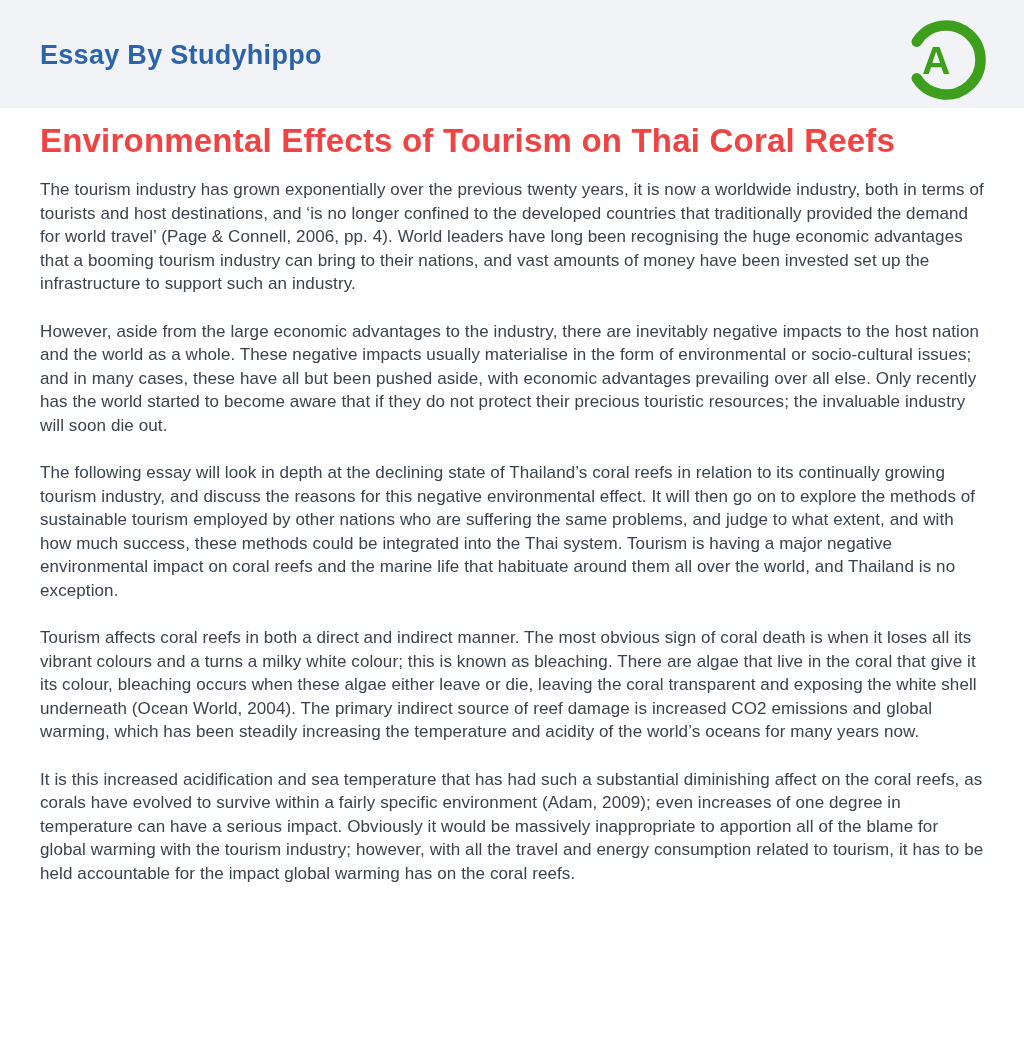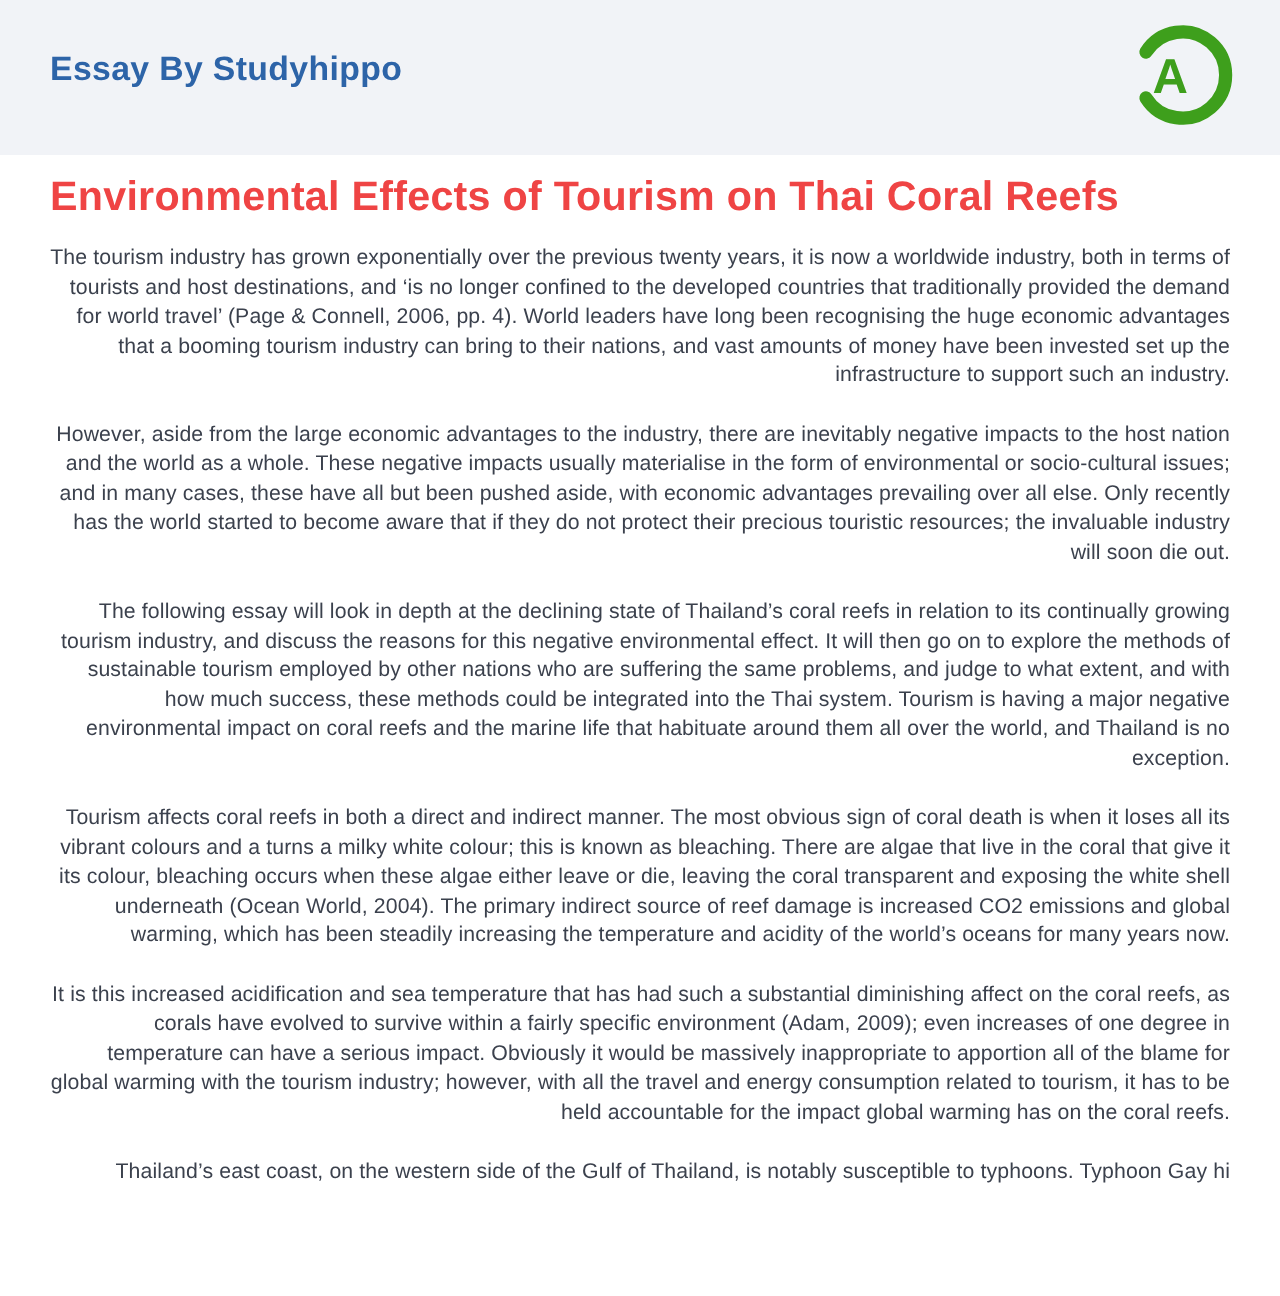--- a/index.html
+++ b/index.html
@@ -6,21 +6,21 @@
   html, body {
     width: 1024px;
     height: 1037px;
     background: #ffffff;
     overflow: hidden;
     font-family: "Liberation Sans", "DejaVu Sans", sans-serif;
   }
   
   .page-header {
     position: relative;
-    height: 124px;
+    height: 108px;
     background: #f1f3f7;
     padding: 0 40px;
   }
   .site-title {
     position: absolute;
     left: 40px;
     top: 40px;
     font-size: 27px;
     font-weight: 700;
     letter-spacing: 0.3px;
@@ -56,21 +56,20 @@
     margin-bottom: 18px;
     max-width: 950px;
   }
   .essay-paragraph {
     font-size: 17px;
     line-height: 23.5px;
     color: #3b414d;
     letter-spacing: 0.1px;
     margin-bottom: 24px;
     max-width: 948px;
-    text-align: right;
   }
   .essay-paragraph.truncated {
     white-space: nowrap;
     overflow: hidden;
     margin-bottom: 0;
   }
 </style>
 </head>
 <body>
 
@@ -84,14 +83,13 @@
   </div>
 </header>
 
 <main class="essay-content">
   <h1 class="essay-title">Environmental Effects of Tourism on Thai Coral Reefs</h1>
   <p class="essay-paragraph">The tourism industry has grown exponentially over the previous twenty years, it is now a worldwide industry, both in terms of tourists and host destinations, and ‘is no longer confined to the developed countries that traditionally provided the demand for world travel’ (Page &amp; Connell, 2006, pp. 4). World leaders have long been recognising the huge economic advantages that a booming tourism industry can bring to their nations, and vast amounts of money have been invested set up the infrastructure to support such an industry.</p>
   <p class="essay-paragraph">However, aside from the large economic advantages to the industry, there are inevitably negative impacts to the host nation and the world as a whole. These negative impacts usually materialise in the form of environmental or socio-cultural issues; and in many cases, these have all but been pushed aside, with economic advantages prevailing over all else. Only recently has the world started to become aware that if they do not protect their precious touristic resources; the invaluable industry will soon die out.</p>
   <p class="essay-paragraph">The following essay will look in depth at the declining state of Thailand’s coral reefs in relation to its continually growing tourism industry, and discuss the reasons for this negative environmental effect. It will then go on to explore the methods of sustainable tourism employed by other nations who are suffering the same problems, and judge to what extent, and with how much success, these methods could be integrated into the Thai system. Tourism is having a major negative environmental impact on coral reefs and the marine life that habituate around them all over the world, and Thailand is no exception.</p>
   <p class="essay-paragraph">Tourism affects coral reefs in both a direct and indirect manner. The most obvious sign of coral death is when it loses all its vibrant colours and a turns a milky white colour; this is known as bleaching. There are algae that live in the coral that give it its colour, bleaching occurs when these algae either leave or die, leaving the coral transparent and exposing the white shell underneath (Ocean World, 2004). The primary indirect source of reef damage is increased CO2 emissions and global warming, which has been steadily increasing the temperature and acidity of the world’s oceans for many years now.</p>
   <p class="essay-paragraph">It is this increased acidification and sea temperature that has had such a substantial diminishing affect on the coral reefs, as corals have evolved to survive within a fairly specific environment (Adam, 2009); even increases of one degree in temperature can have a serious impact. Obviously it would be massively inappropriate to apportion all of the blame for global warming with the tourism industry; however, with all the travel and energy consumption related to tourism, it has to be held accountable for the impact global warming has on the coral reefs.</p>
-  <p class="essay-paragraph truncated">Thailand’s east coast, on the western side of the Gulf of Thailand, is notably susceptible to typhoons. Typhoon Gay hi</p>
 </main>
 
 </body></html>

